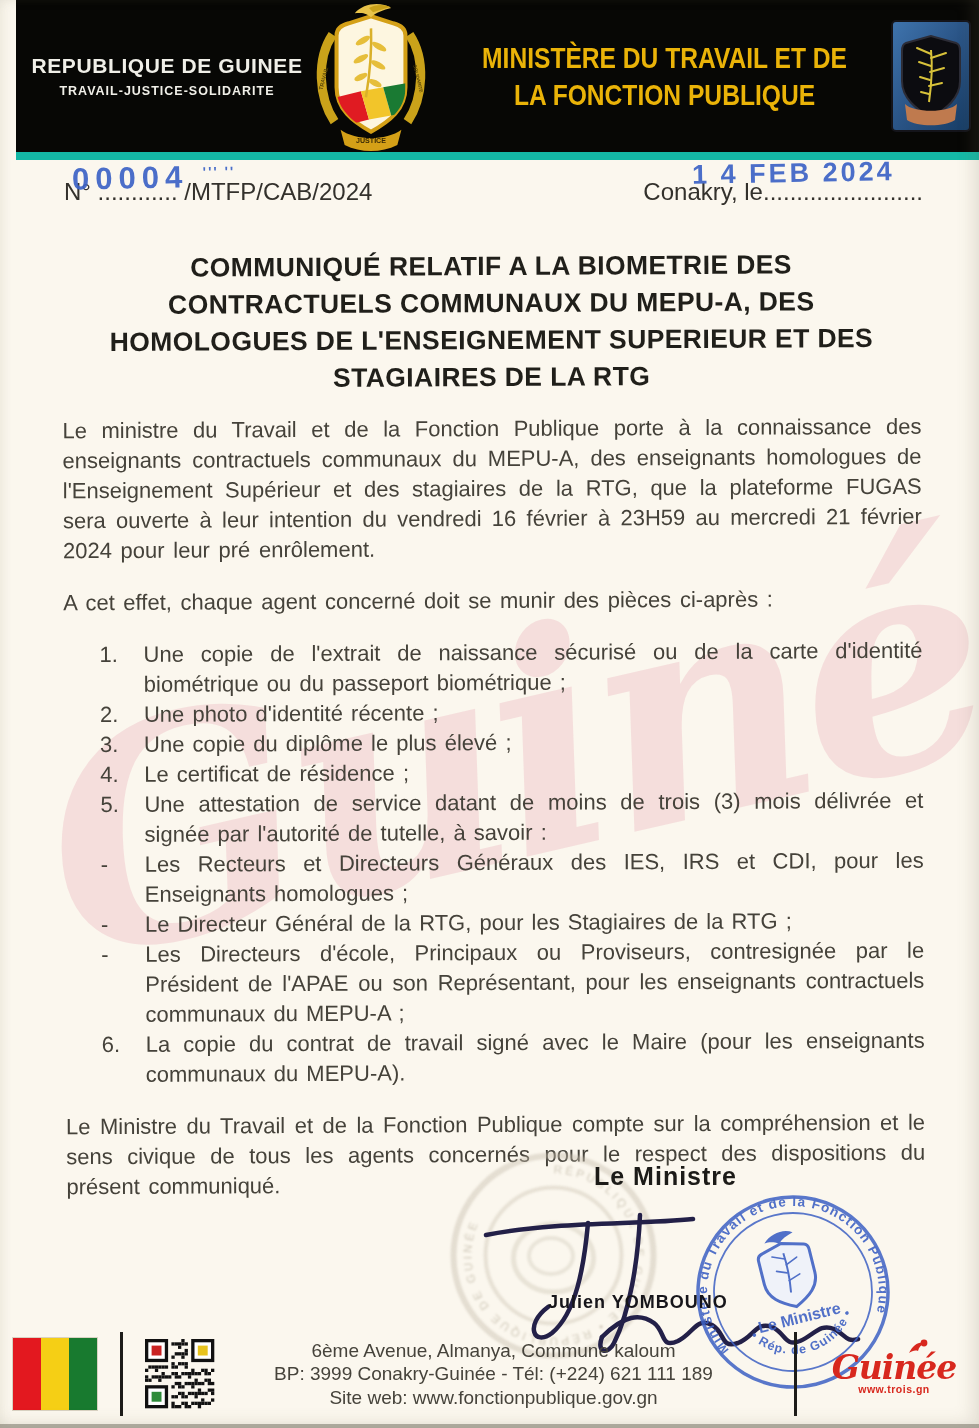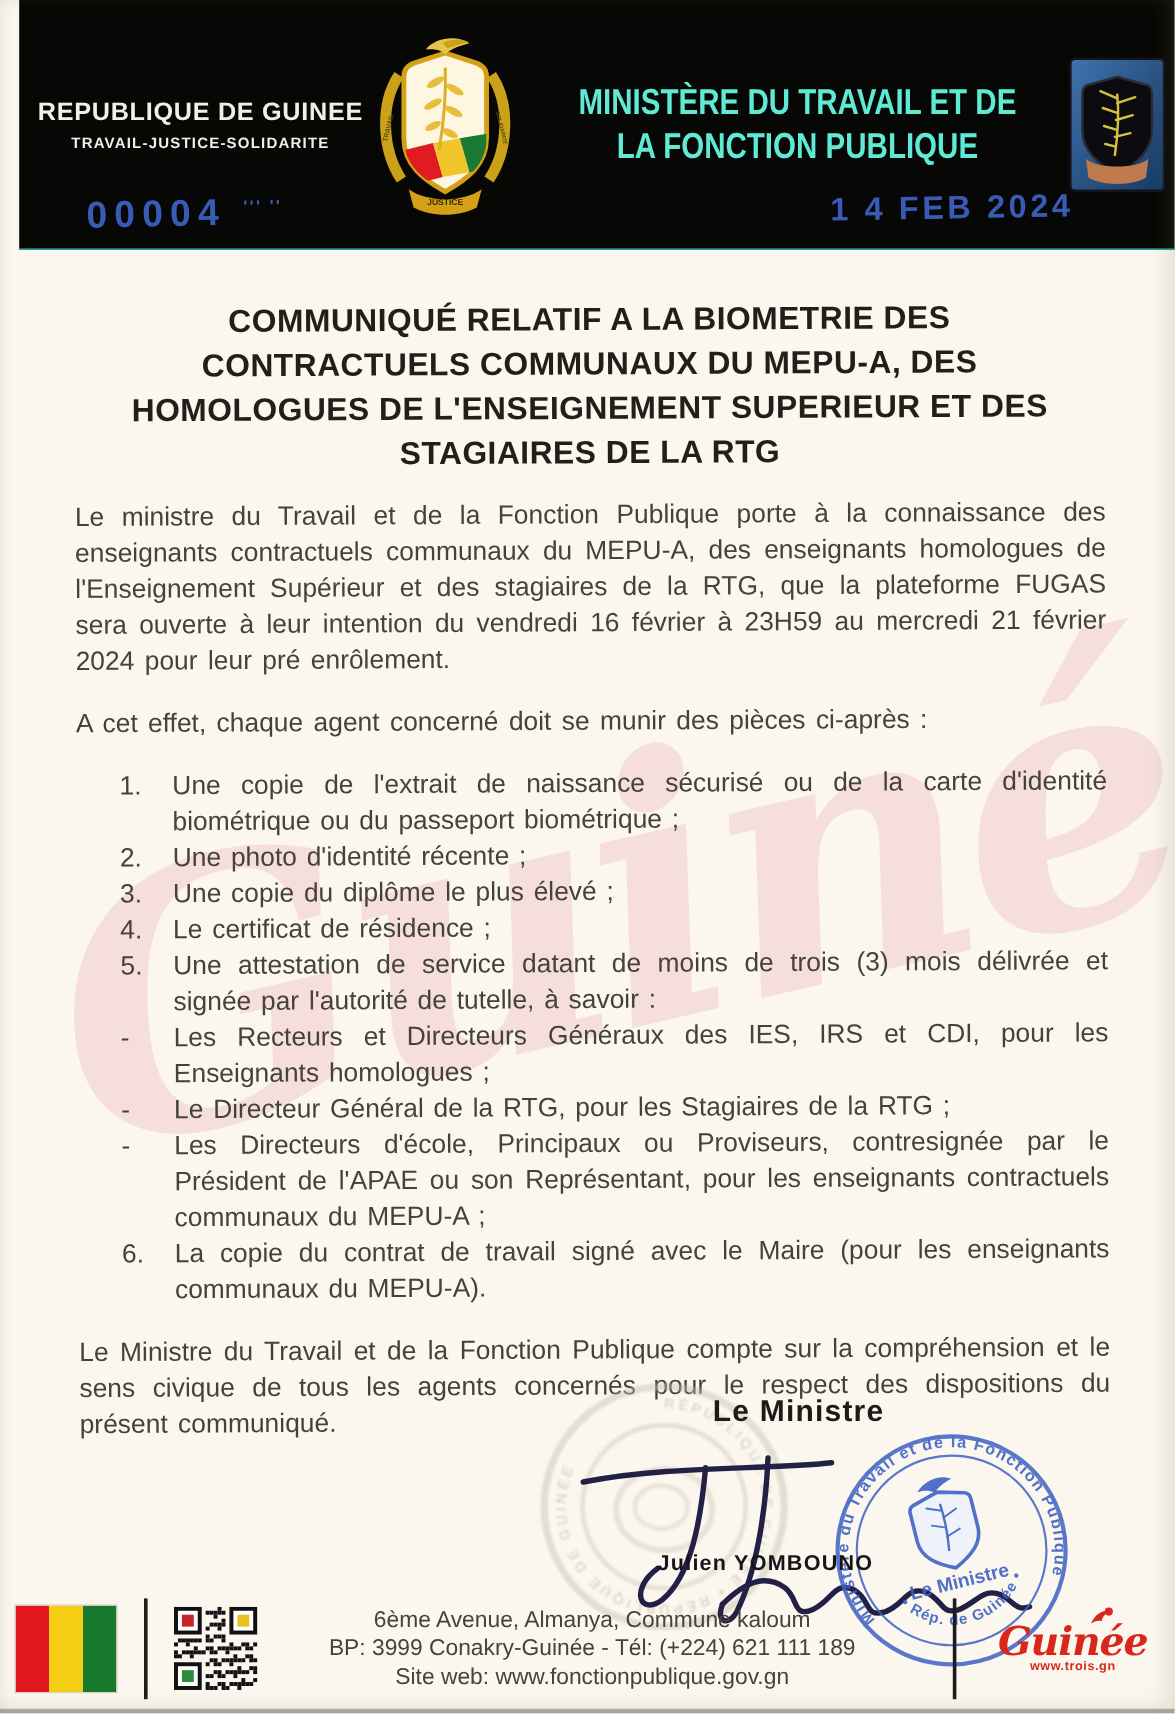--- a/index.html
+++ b/index.html
@@ -10,28 +10,28 @@
     font-family:"Liberation Sans", sans-serif; color:#45423a;
   }
   .page::after{
     content:""; position:absolute; inset:0; pointer-events:none; z-index:9;
     box-shadow: inset -7px -5px 16px rgba(120,110,90,.16), inset 4px 0 10px rgba(120,110,90,.07);
   }
   .scan-edge-bottom{ position:absolute; left:0; right:0; bottom:0; height:4px; background:#8f8b80; opacity:.65; z-index:8;}
 
   
   .header{
-    position:absolute; top:0; left:16px; right:0; height:208px; background:#070705;
-    display:flex; align-items:center; z-index:4; border-bottom:1px solid #14b8a6;
+    position:absolute; top:0; left:16px; right:0; height:160px; background:#070705;
+    display:flex; align-items:center; z-index:4; border-bottom:8px solid #14b8a6;
   }
   .hdr-left{ flex:1; text-align:center; color:#f0efe8; padding-left:8px;}
   .hdr-left .l1{ font-size:21px; font-weight:bold; letter-spacing:.6px; }
   .hdr-left .l2{ font-size:12.5px; font-weight:bold; letter-spacing:1px; margin-top:6px;}
   .crest-box{ width:132px; display:flex; justify-content:flex-start; }
-  .hdr-right{ flex:1.15; text-align:center; color:#5eead4; }
+  .hdr-right{ flex:1.15; text-align:center; color:#eab308; }
   .hdr-right .rt{ font-size:30px; font-weight:800; line-height:37px; transform:scaleX(.82); letter-spacing:0; white-space:nowrap;}
   .emblem-box{ width:92px; display:flex; justify-content:center; padding-right:4px;}
 
   
   .ref-row{
     position:absolute; top:178px; left:64px; right:56px; z-index:3;
     display:flex; justify-content:space-between; font-size:24px; color:#33312c;
   }
   .stamp-number{
     position:absolute; top:160px; left:72px; z-index:4;

